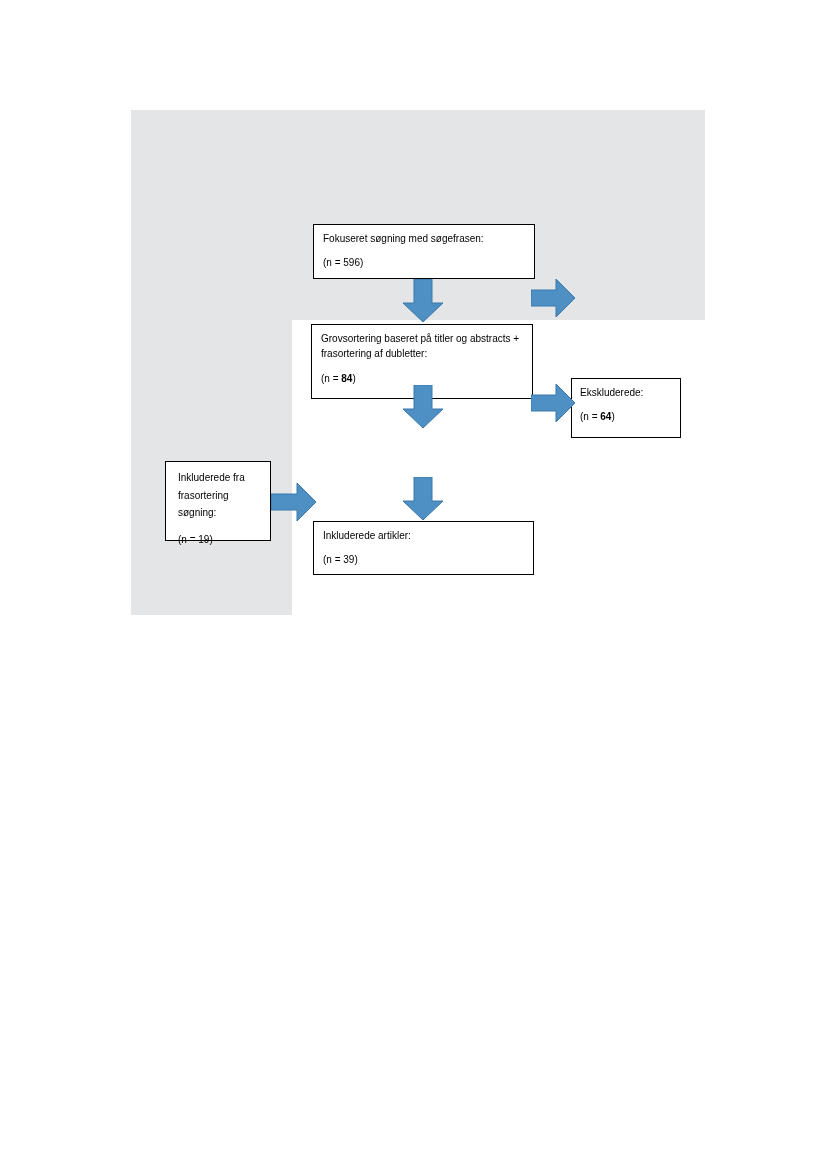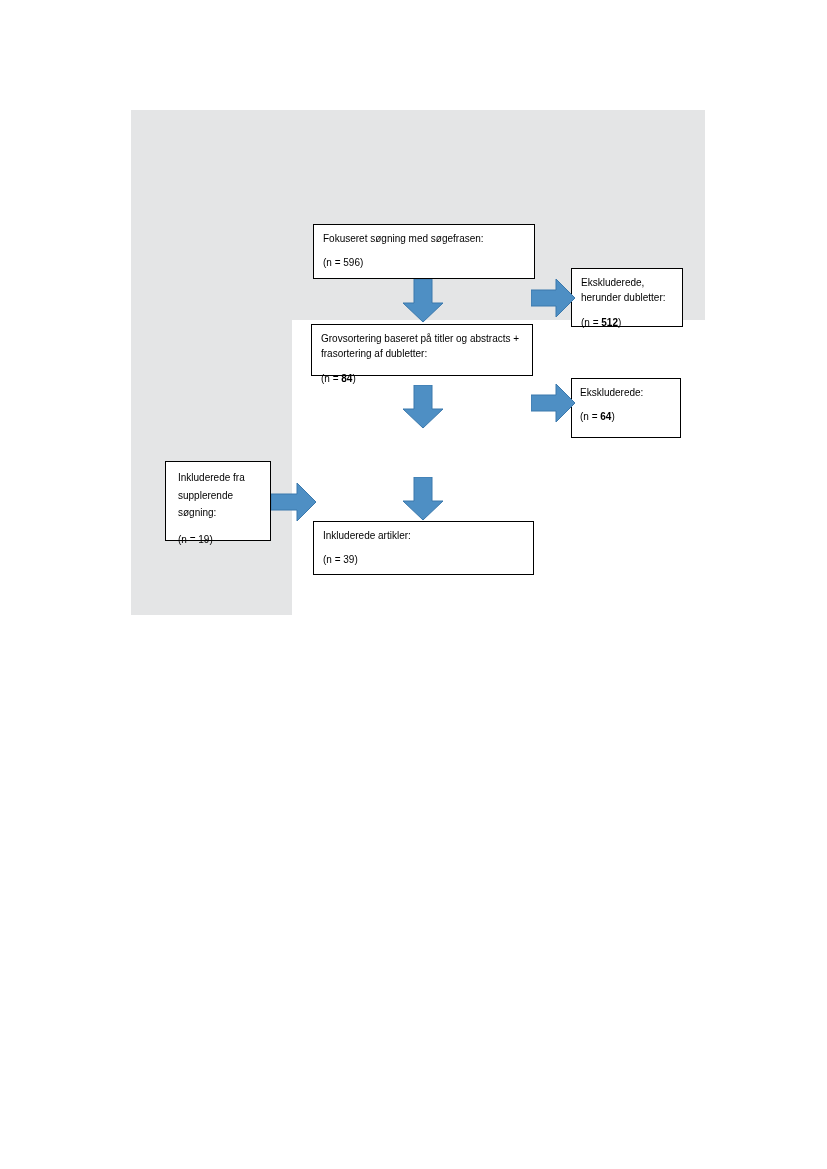--- a/index.html
+++ b/index.html
@@ -55,21 +55,21 @@
     margin-top: 9px;
     white-space: nowrap;
   }
   .node .count b { font-weight: bold; }
   .node.multi .count { margin-top: 11px; }
   .node.left-node .line { white-space: normal; }
   .node.left-node { line-height: 1.75; }
 
   
   #node-search      { left: 313px; top: 224px; width: 222px; height: 55px; }
-  #node-coarse      { left: 311px; top: 324px; width: 222px; height: 52px; }
+  #node-coarse      { left: 311px; top: 324px; width: 222px; height: 75px; }
   #node-fine        { left: 311px; top: 428px; width: 223px; height: 49px; }
   #node-included    { left: 313px; top: 521px; width: 221px; height: 54px; }
   #node-excl-1      { left: 571px; top: 268px; width: 112px; height: 59px; }
   #node-excl-2      { left: 571px; top: 378px; width: 110px; height: 60px; padding-left: 8px; }
   #node-supplement  { left: 165px; top: 461px; width: 106px; height: 80px; padding-left: 12px; }
 
   
   .arrow {
     position: absolute;
     display: block;
@@ -99,34 +99,29 @@
     <div class="line">frasortering af dubletter:</div>
     <div class="count"><span>(n = </span><b>84</b><span>)</span></div>
   </div>
 
 
   <div class="node" id="node-included">
     <div class="line">Inkluderede artikler:</div>
     <div class="count">(n = 39)</div>
   </div>
 
-  <div class="node multi" id="node-excl-1">
-    <div class="line">Ekskluderede,</div>
-    <div class="line">herunder dubletter:</div>
-    <div class="count"><span>(n = </span><b>512</b><span>)</span></div>
-  </div>
 
   <div class="node" id="node-excl-2">
     <div class="line">Ekskluderede:</div>
     <div class="count"><span>(n = </span><b>64</b><span>)</span></div>
   </div>
 
   <div class="node left-node" id="node-supplement">
     <div class="line">Inkluderede fra</div>
-    <div class="line">supplerende</div>
+    <div class="line">frasortering</div>
     <div class="line">søgning:</div>
     <div class="count">(n = 19)</div>
   </div>
 
   <svg class="arrow" id="arrow-down-1" viewBox="0 0 42 44">
     <polygon points="12,0 30,0 30,24 41,24 21,43 1,24 12,24" fill="#4E8FC4" stroke="#3A78AC" stroke-width="1"></polygon>
   </svg>
   <svg class="arrow" id="arrow-down-2" viewBox="0 0 42 44">
     <polygon points="12,0 30,0 30,24 41,24 21,43 1,24 12,24" fill="#4E8FC4" stroke="#3A78AC" stroke-width="1"></polygon>
   </svg>

